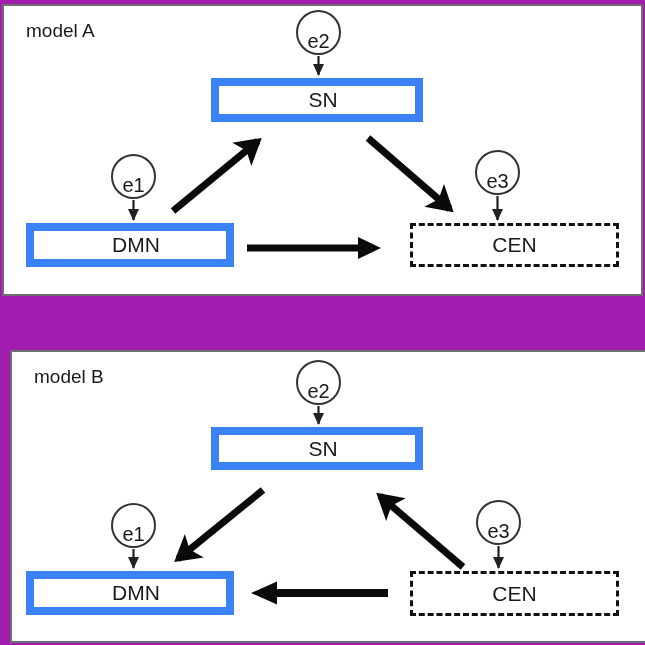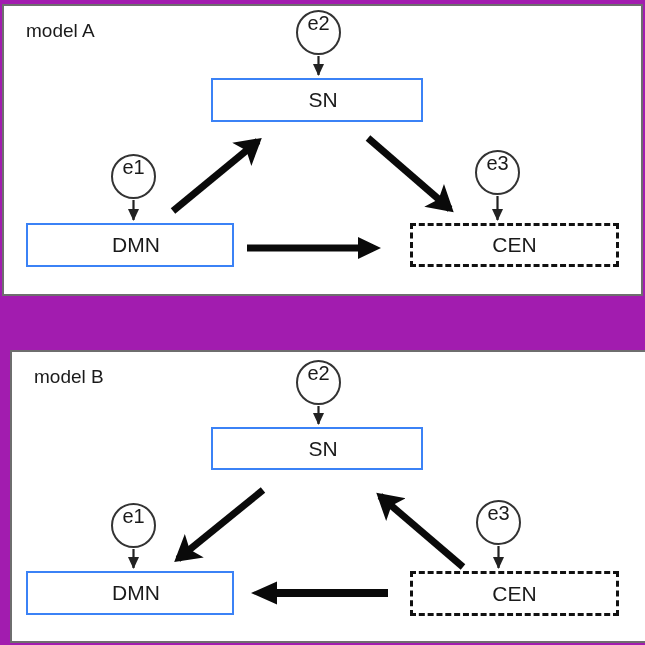--- a/index.html
+++ b/index.html
@@ -45,35 +45,35 @@
   .node {
     position: absolute;
     box-sizing: border-box;
     background: #ffffff;
     display: flex;
     align-items: center;
     justify-content: center;
     font-size: 21px;
     color: #1a1a1a;
   }
-  .node.solid  { border: 2px solid #3b82f6; padding-left: 12px; }
+  .node.solid  { border: 8px solid #3b82f6; padding-left: 12px; }
   .node.dashed { border: 3px dashed #111111; align-items: center; }
   .node .node-label { pointer-events: none; }
 
   
   .err-circle {
     position: absolute;
     box-sizing: border-box;
     width: 45px;
     height: 45px;
     border: 2px solid #333333;
     border-radius: 50%;
     background: #ffffff;
     display: flex;
-    align-items: flex-start;
+    align-items: flex-end;
     justify-content: center;
     font-size: 20px;
     color: #1a1a1a;
   }
 
   
   .arrow-layer {
     position: absolute;
     left: 0;
     top: 0;

